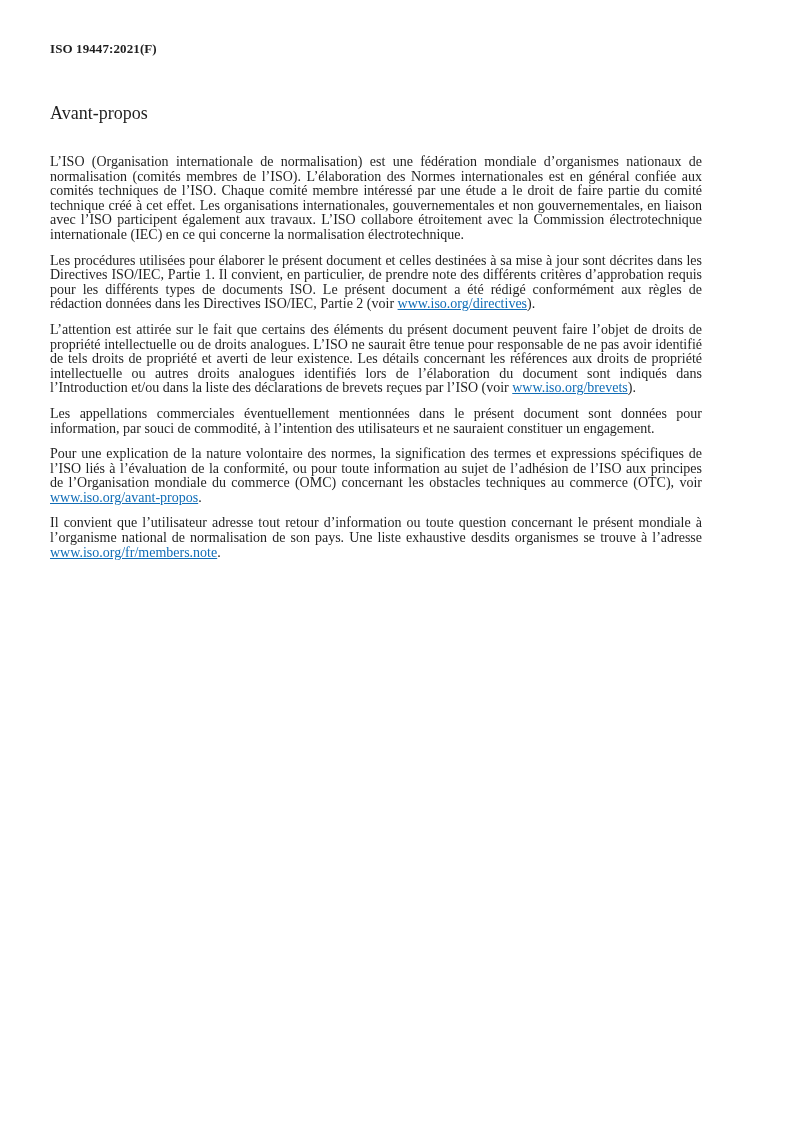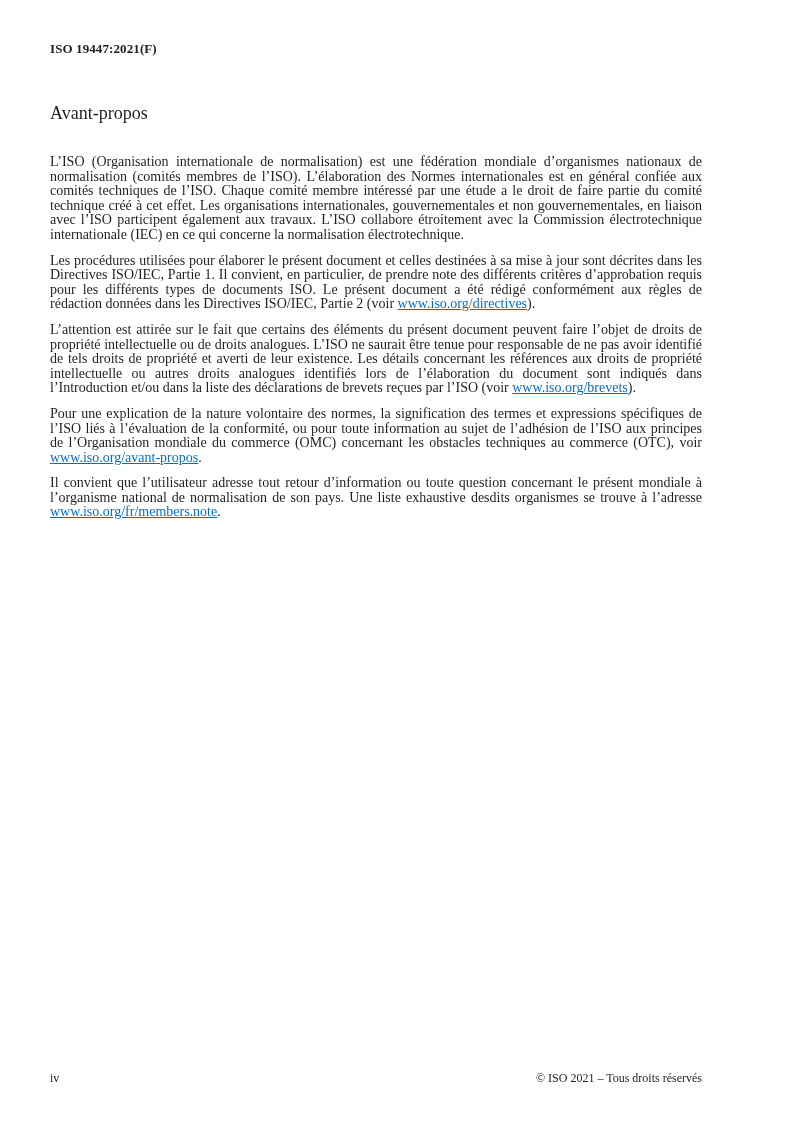--- a/index.html
+++ b/index.html
@@ -70,22 +70,19 @@
 <div class="page">
 
   <div class="running-header">ISO 19447:2021(F)</div>
 
   <h1 class="section-title">Avant-propos</h1>
 
   <div class="content">
       <p><span>L’ISO (Organisation internationale de normalisation) est une fédération mondiale d’organismes nationaux de normalisation (comités membres de l’ISO). L’élaboration des Normes internationales est en général confiée aux comités techniques de l’ISO. Chaque comité membre intéressé par une étude a le droit de faire partie du comité technique créé à cet effet. Les organisations internationales, gouvernementales et non gouvernementales, en liaison avec l’ISO participent également aux travaux. L’ISO collabore étroitement avec la Commission électrotechnique internationale (IEC) en ce qui concerne la normalisation électrotechnique.</span></p>
       <p><span>Les procédures utilisées pour élaborer le présent document et celles destinées à sa mise à jour sont décrites dans les Directives ISO/IEC, Partie 1. Il convient, en particulier, de prendre note des différents critères d’approbation requis pour les différents types de documents ISO. Le présent document a été rédigé conformément aux règles de rédaction données dans les Directives ISO/IEC, Partie 2 (voir </span><a class="doc-link" href="#">www.iso.org/directives</a><span>).</span></p>
       <p><span>L’attention est attirée sur le fait que certains des éléments du présent document peuvent faire l’objet de droits de propriété intellectuelle ou de droits analogues. L’ISO ne saurait être tenue pour responsable de ne pas avoir identifié de tels droits de propriété et averti de leur existence. Les détails concernant les références aux droits de propriété intellectuelle ou autres droits analogues identifiés lors de l’élaboration du document sont indiqués dans l’Introduction et/ou dans la liste des déclarations de brevets reçues par l’ISO (voir </span><a class="doc-link" href="#">www.iso.org/brevets</a><span>).</span></p>
+      <p><span>Les appellations commerciales éventuellement mentionnées dans le présent document sont données pour information, par souci de commodité, à l’intention des utilisateurs et ne sauraient constituer un engagement.</span></p>
       <p><span>Pour une explication de la nature volontaire des normes, la signification des termes et expressions spécifiques de l’ISO liés à l’évaluation de la conformité, ou pour toute information au sujet de l’adhésion de l’ISO aux principes de l’Organisation mondiale du commerce (OMC) concernant les obstacles techniques au commerce (OTC), voir </span><a class="doc-link" href="#">www.iso.org/avant-propos</a><span>.</span></p>
       <p><span>Il convient que l’utilisateur adresse tout retour d’information ou toute question concernant le présent mondiale à l’organisme national de normalisation de son pays. Une liste exhaustive desdits organismes se trouve à l’adresse </span><a class="doc-link" href="#">www.iso.org/fr/members.note</a><span>.</span></p>
     </div>
 
-  <div class="footer">
-    <span>iv</span>
-    <span>© ISO 2021 – Tous droits réservés</span>
-  </div>
 
 </div>
 
 </body></html>

